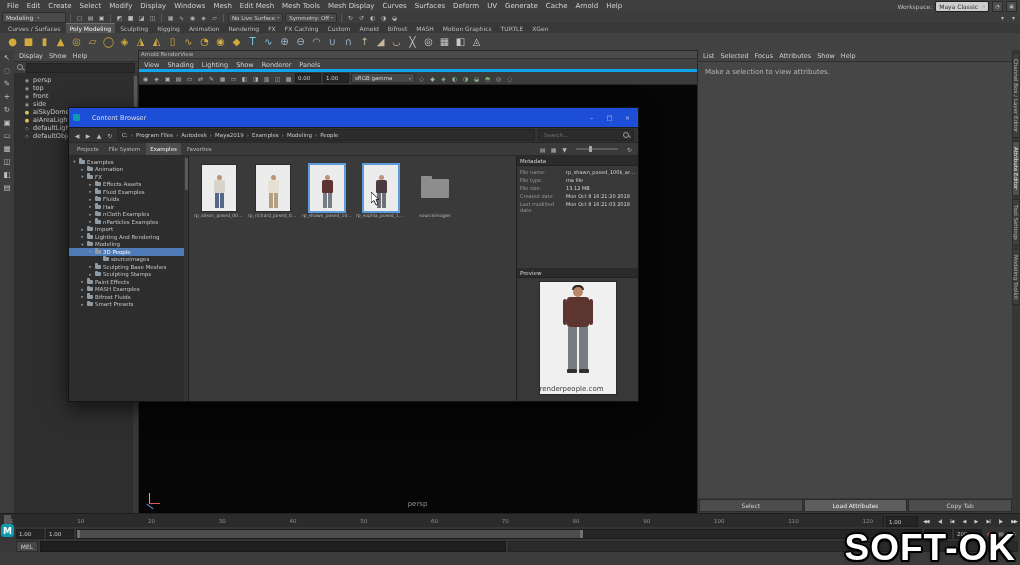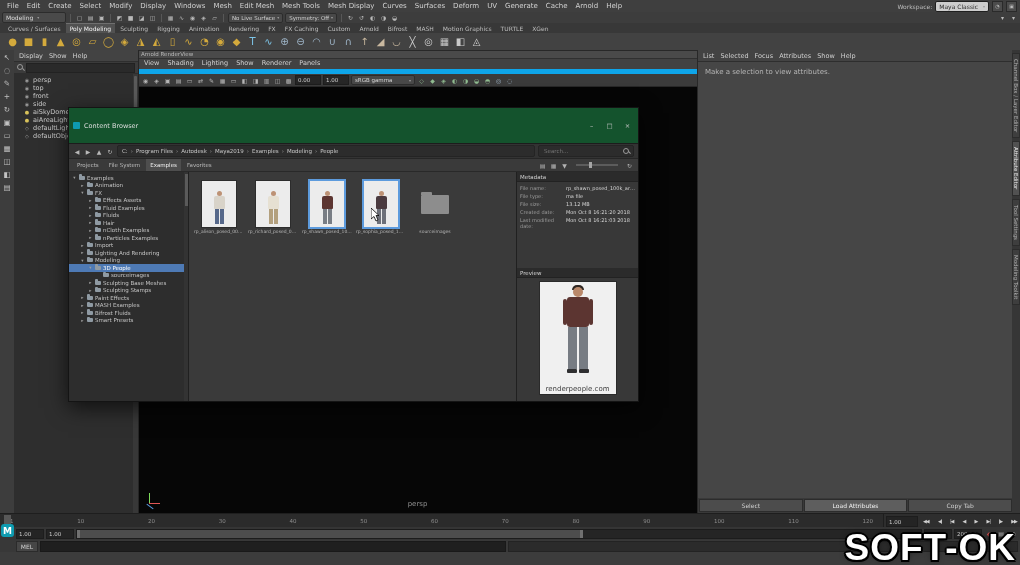--- a/index.html
+++ b/index.html
@@ -47,21 +47,21 @@
   .outliner-search input{flex:1;min-width:0;height:8px;background:#2a2a2a;border:1px solid #222;color:#ccc;font-size:6px;padding:0 2px;outline:none;}
   .outliner-list{flex:1;background:#2e2e2e;position:relative;padding-top:2px;overflow:hidden;}
   .outliner-item{display:flex;align-items:center;gap:3px;height:8px;font-size:6.5px;color:#c6c6c6;padding-left:10px;white-space:nowrap;}
   .oi-icon{font-size:5px;color:#9a9a9a;width:6px;text-align:center;flex:none;}
   .outliner-scrollbar{position:absolute;right:0;top:0;bottom:0;width:5px;background:#383838;}
   .outliner-scrollthumb{position:absolute;right:1px;top:2px;width:3px;height:38px;background:#5a5a5a;border-radius:1px;}
 
   
   #viewport{position:absolute;left:138px;top:50px;width:559px;bottom:52px;display:flex;flex-direction:column;background:#000;z-index:1;}
   .vp-title{height:8px;background:#4a4a4a;font-size:5.5px;color:#b8b8b8;display:flex;align-items:center;padding:0 3px;border-bottom:1px solid #303030;flex:none;}
-  .vp-menus{height:10px;background:#424242;display:flex;align-items:flex-start;font-size:6.5px;padding:0 2px;border-bottom:5px solid #0ea5e9;flex:none;}
+  .vp-menus{height:10px;background:#424242;display:flex;align-items:flex-end;font-size:6.5px;padding:0 2px;border-bottom:3px solid #0ea5e9;flex:none;}
   .vp-menus span{padding:0 4px;color:#d0d0d0;}
   .vp-toolbar{height:12px;background:#3b3b3b;border-bottom:1px solid #282828;display:flex;align-items:center;gap:2px;padding:0 3px;flex:none;}
   .vp-icon{font-size:6px;color:#b5b5b5;width:9px;text-align:center;flex:none;}
   .vp-field{width:20px;height:8px;background:#262626;border:1px solid #1e1e1e;color:#ccc;font-size:5.5px;padding:0 2px;outline:none;flex:none;}
   .gamma-select{width:56px;height:8px;background:#484848;border:1px solid #2c2c2c;border-radius:2px;display:flex;align-items:center;justify-content:space-between;padding:0 3px;font-size:5.5px;color:#d6d6d6;flex:none;}
   .vp-canvas{flex:1;position:relative;background:#060606;}
   #persp-label{position:absolute;bottom:5px;left:50%;transform:translateX(-50%);font-size:7px;color:#8f8f8f;}
   #axis-gizmo{position:absolute;left:7px;bottom:6px;width:16px;height:16px;}
   .axis-y{position:absolute;left:4px;bottom:3px;width:1px;height:11px;background:#7ddb5a;}
   .axis-x{position:absolute;left:4px;bottom:3px;width:11px;height:1px;background:#e05555;}
@@ -96,21 +96,21 @@
   .anim-icon{width:10px;text-align:center;font-size:6px;color:#bdbdbd;flex:none;}
   #cmd-row{top:540px;height:12px;background:#383838;display:flex;align-items:center;gap:2px;padding:0 2px 0 16px;z-index:2;}
   .mel-label{font-size:6px;color:#d0d0d0;width:20px;text-align:center;background:#464646;height:9px;line-height:9px;border:1px solid #2b2b2b;flex:none;}
   .cmd-input{width:460px;height:9px;background:#1f1f1f;border:1px solid #191919;color:#ccc;font-size:6px;padding:0 2px;outline:none;flex:none;}
   .cmd-output{flex:1;height:9px;background:#2b2b2b;border:1px solid #232323;}
   #help-row{top:552px;height:13px;background:#3d3d3d;border-top:1px solid #2b2b2b;display:flex;align-items:center;padding:0 5px;font-size:6.5px;color:#c3c3c3;z-index:2;}
   #maya-logo{position:absolute;left:1px;top:524px;width:13px;height:13px;background:#0e9bb0;border-radius:3px;color:#fff;font-size:9px;font-weight:bold;display:flex;align-items:center;justify-content:center;z-index:6;}
 
   
   #content-browser{position:absolute;left:68px;top:107px;width:569px;height:293px;background:#383838;border:1px solid #141414;box-shadow:0 6px 20px rgba(0,0,0,.65);z-index:20;display:flex;flex-direction:column;}
-  .cb-titlebar{height:13px;background:#14532d;display:flex;align-items:center;padding:11px 4px;gap:4px;border-bottom:1px solid #1c1c1c;flex:none;}
+  .cb-titlebar{height:13px;background:#1d4ed8;display:flex;align-items:center;padding:3px 4px;gap:12px;border-bottom:1px solid #1c1c1c;flex:none;}
   .cb-app-icon{width:7px;height:7px;background:#0e9bb0;border-radius:1px;flex:none;}
   .cb-title{font-size:6.5px;color:#dedede;}
   .cb-winbtns{margin-left:auto;display:flex;gap:5px;}
   .cb-winbtn{font-size:6.5px;color:#c9c9c9;width:13px;text-align:center;}
   .cb-navbar{height:14px;background:#333;display:flex;align-items:center;gap:3px;padding:0 4px;border-bottom:1px solid #262626;flex:none;}
   .cb-nav-icon{font-size:6px;color:#b9b9b9;width:8px;text-align:center;flex:none;}
   .crumbs{flex:1;height:10px;background:#2c2c2c;border:1px solid #242424;border-radius:2px;display:flex;align-items:center;padding:0 4px;overflow:hidden;}
   .crumb{font-size:5.5px;color:#c8c8c8;white-space:nowrap;}
   .crumb+.crumb::before{content:"›";margin:0 3px;color:#8a8a8a;}
   .cb-search{width:88px;height:10px;background:#2c2c2c;border:1px solid #242424;border-radius:2px;display:flex;align-items:center;padding:0 3px;gap:2px;flex:none;}
@@ -157,21 +157,21 @@
   .pv-person{position:relative;width:44px;height:100px;margin-top:3px;}
   .pv-hair{position:absolute;left:16px;top:0;width:12px;height:5px;background:#2e2622;border-radius:5px 5px 0 0;}
   .pv-head{position:absolute;left:17px;top:2px;width:10px;height:10px;border-radius:50%;background:#b9886a;}
   .pv-torso{position:absolute;left:11px;top:12px;width:22px;height:30px;background:#5c3531;border-radius:3px;}
   .pv-arm-l{position:absolute;left:7px;top:14px;width:4px;height:26px;background:#5c3531;border-radius:2px;}
   .pv-arm-r{position:absolute;right:7px;top:14px;width:4px;height:26px;background:#5c3531;border-radius:2px;}
   .pv-leg-l{position:absolute;left:12px;top:42px;width:9px;height:42px;background:#777c83;}
   .pv-leg-r{position:absolute;left:23px;top:42px;width:9px;height:42px;background:#777c83;}
   .pv-shoe-l{position:absolute;left:11px;top:84px;width:10px;height:4px;background:#2f2f31;border-radius:1px;}
   .pv-shoe-r{position:absolute;left:23px;top:84px;width:10px;height:4px;background:#2f2f31;border-radius:1px;}
-  .pv-watermark{position:absolute;bottom:1px;left:0;right:0;text-align:center;font-size:7px;color:#3f3f3f;}
+  .pv-watermark{position:absolute;bottom:1px;left:0;right:0;text-align:left;font-size:7px;color:#3f3f3f;}
 
   
   #watermark{position:absolute;right:4px;top:529px;z-index:50;font-family:"Liberation Sans",sans-serif;font-weight:800;font-size:37px;line-height:1;color:#fff;display:flex;gap:0;letter-spacing:1px;
     text-shadow:2px 0 0 #000,-2px 0 0 #000,0 2px 0 #000,0 -2px 0 #000,1.5px 1.5px 0 #000,-1.5px 1.5px 0 #000,1.5px -1.5px 0 #000,-1.5px -1.5px 0 #000,0 0 6px rgba(0,0,0,.6);}
 </style>
 </head>
 <body>
 
 <div id="screen">
 

